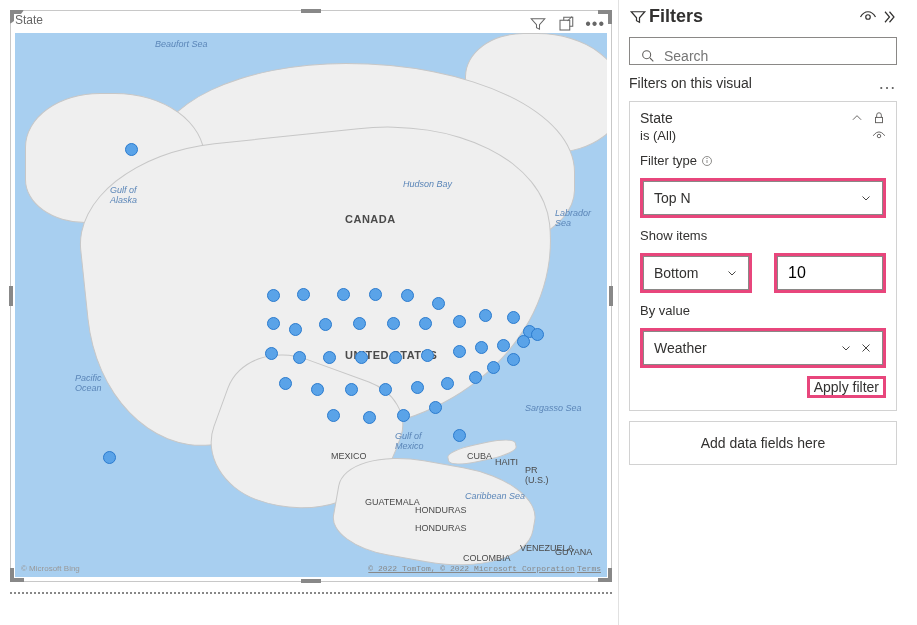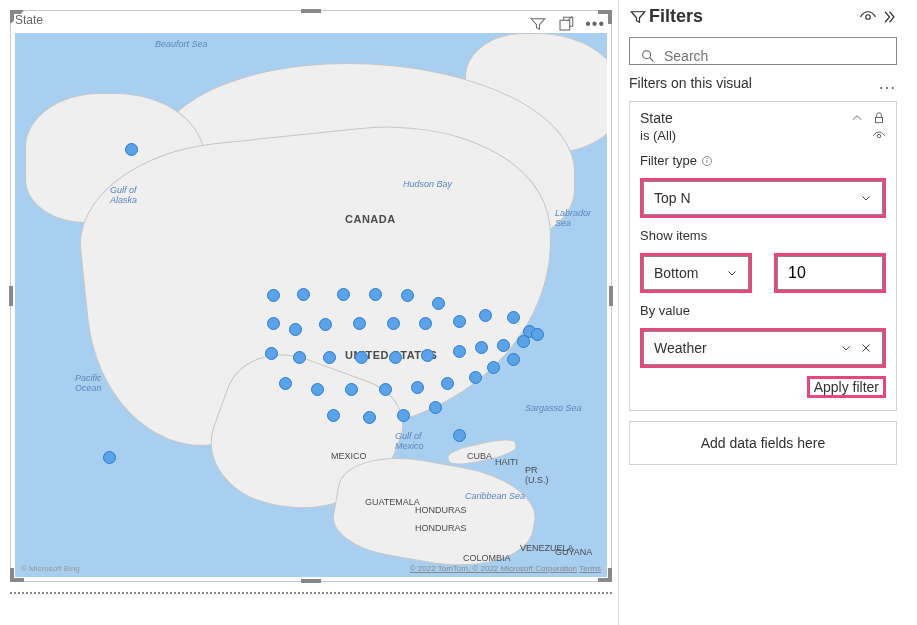--- a/index.html
+++ b/index.html
@@ -77,21 +77,21 @@
   .land-label { position:absolute; font-size:11px; font-weight:700; color:#4a4a4a; letter-spacing:0.5px;}
   .land-label.sm { font-size:9px; font-weight:500; letter-spacing:0;}
 
   .dot {
     position:absolute; width:13px; height:13px; border-radius:50%;
     background:#5aa3e8; border:1px solid #2b7bce;
   }
 
   .map-credit-l { position:absolute; bottom:4px; left:6px; font-size:8px; color:#999;}
   .map-credit-r { position:absolute; bottom:4px; right:6px; font-size:8px; color:#888;}
-  .map-credit-r span { text-decoration:underline; }
+  .map-credit-r span { text-decoration:underline;font-family:Liberation Mono, monospace; }
 
   .dotted-sep {
     margin-top:10px;
     border-top:2px dotted #888;
     height:0;
   }
 
   
   .pane {
     width: 289px;

